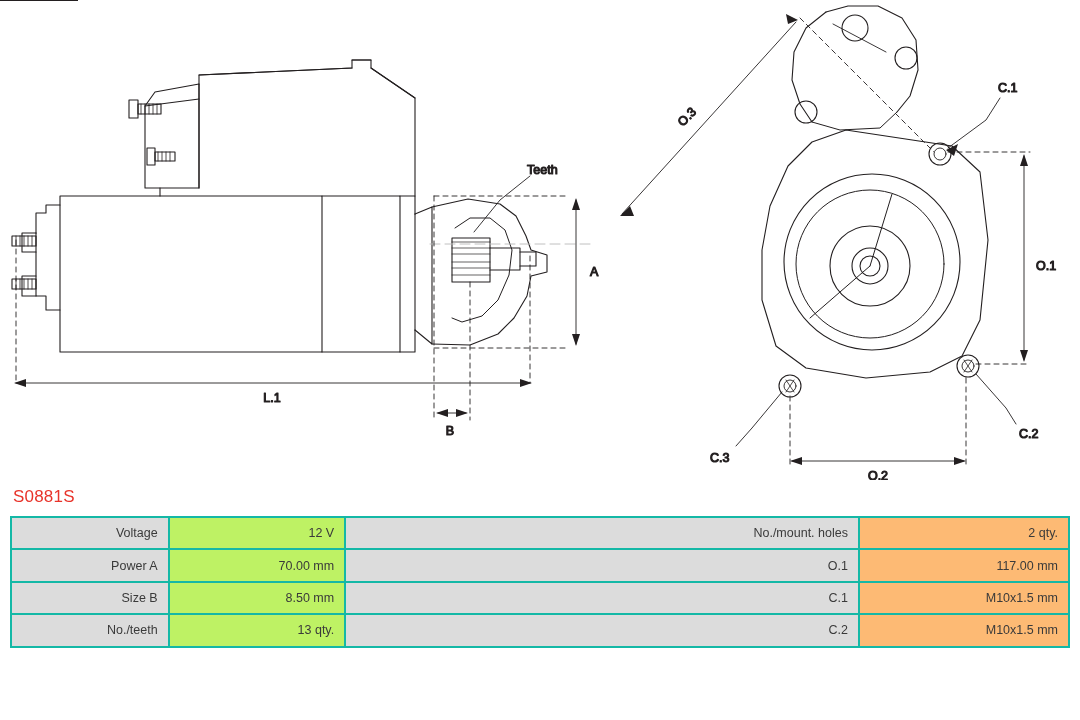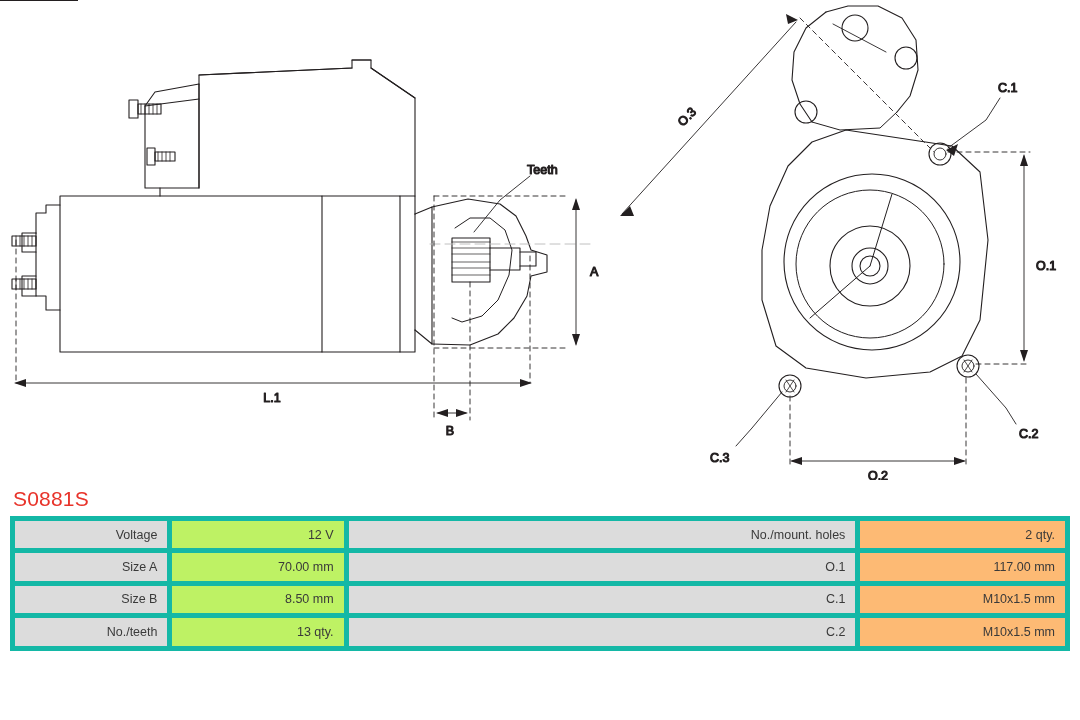--- a/index.html
+++ b/index.html
@@ -14,34 +14,34 @@
   .page { position: relative; width: 1080px; height: 720px; }
 
   .topline { position: absolute; left: 0; top: 0; width: 78px; height: 1px; background: #231f20; }
 
   .drawings { position: absolute; left: 0; top: 0; width: 1080px; height: 480px; }
   .drawings svg { display: block; }
 
   .part-code {
     position: absolute;
     left: 13px; top: 487px;
-    font-size: 21px;
+    font-size: 17px;
     color: #e8332a;
     letter-spacing: 0.2px;
   }
 
   .spec-table {
     position: absolute;
     left: 10px; top: 516px;
     width: 1060px;
     border-collapse: collapse;
     font-size: 12.5px;
   }
   .spec-table td {
-    border: 5px solid #14b8a6;
+    border: 2px solid #14b8a6;
     height: 32.4px;
     padding: 0 10px;
     vertical-align: middle;
   }
   .lbl {
     background: #dcdcdc;
     text-align: right;
     color: #3a3a3a;
     width: 165px;
     white-space: nowrap;
@@ -219,21 +219,21 @@
 
   <table class="spec-table">
     <tbody>
       <tr>
         <td class="lbl">Voltage</td>
         <td class="val">12 V</td>
         <td class="lbl2">No./mount. holes</td>
         <td class="val2">2 qty.</td>
       </tr>
       <tr>
-        <td class="lbl">Size A</td>
+        <td class="lbl">Power A</td>
         <td class="val">70.00 mm</td>
         <td class="lbl2">O.1</td>
         <td class="val2">117.00 mm</td>
       </tr>
       <tr>
         <td class="lbl">Size B</td>
         <td class="val">8.50 mm</td>
         <td class="lbl2">C.1</td>
         <td class="val2">M10x1.5 mm</td>
       </tr>

